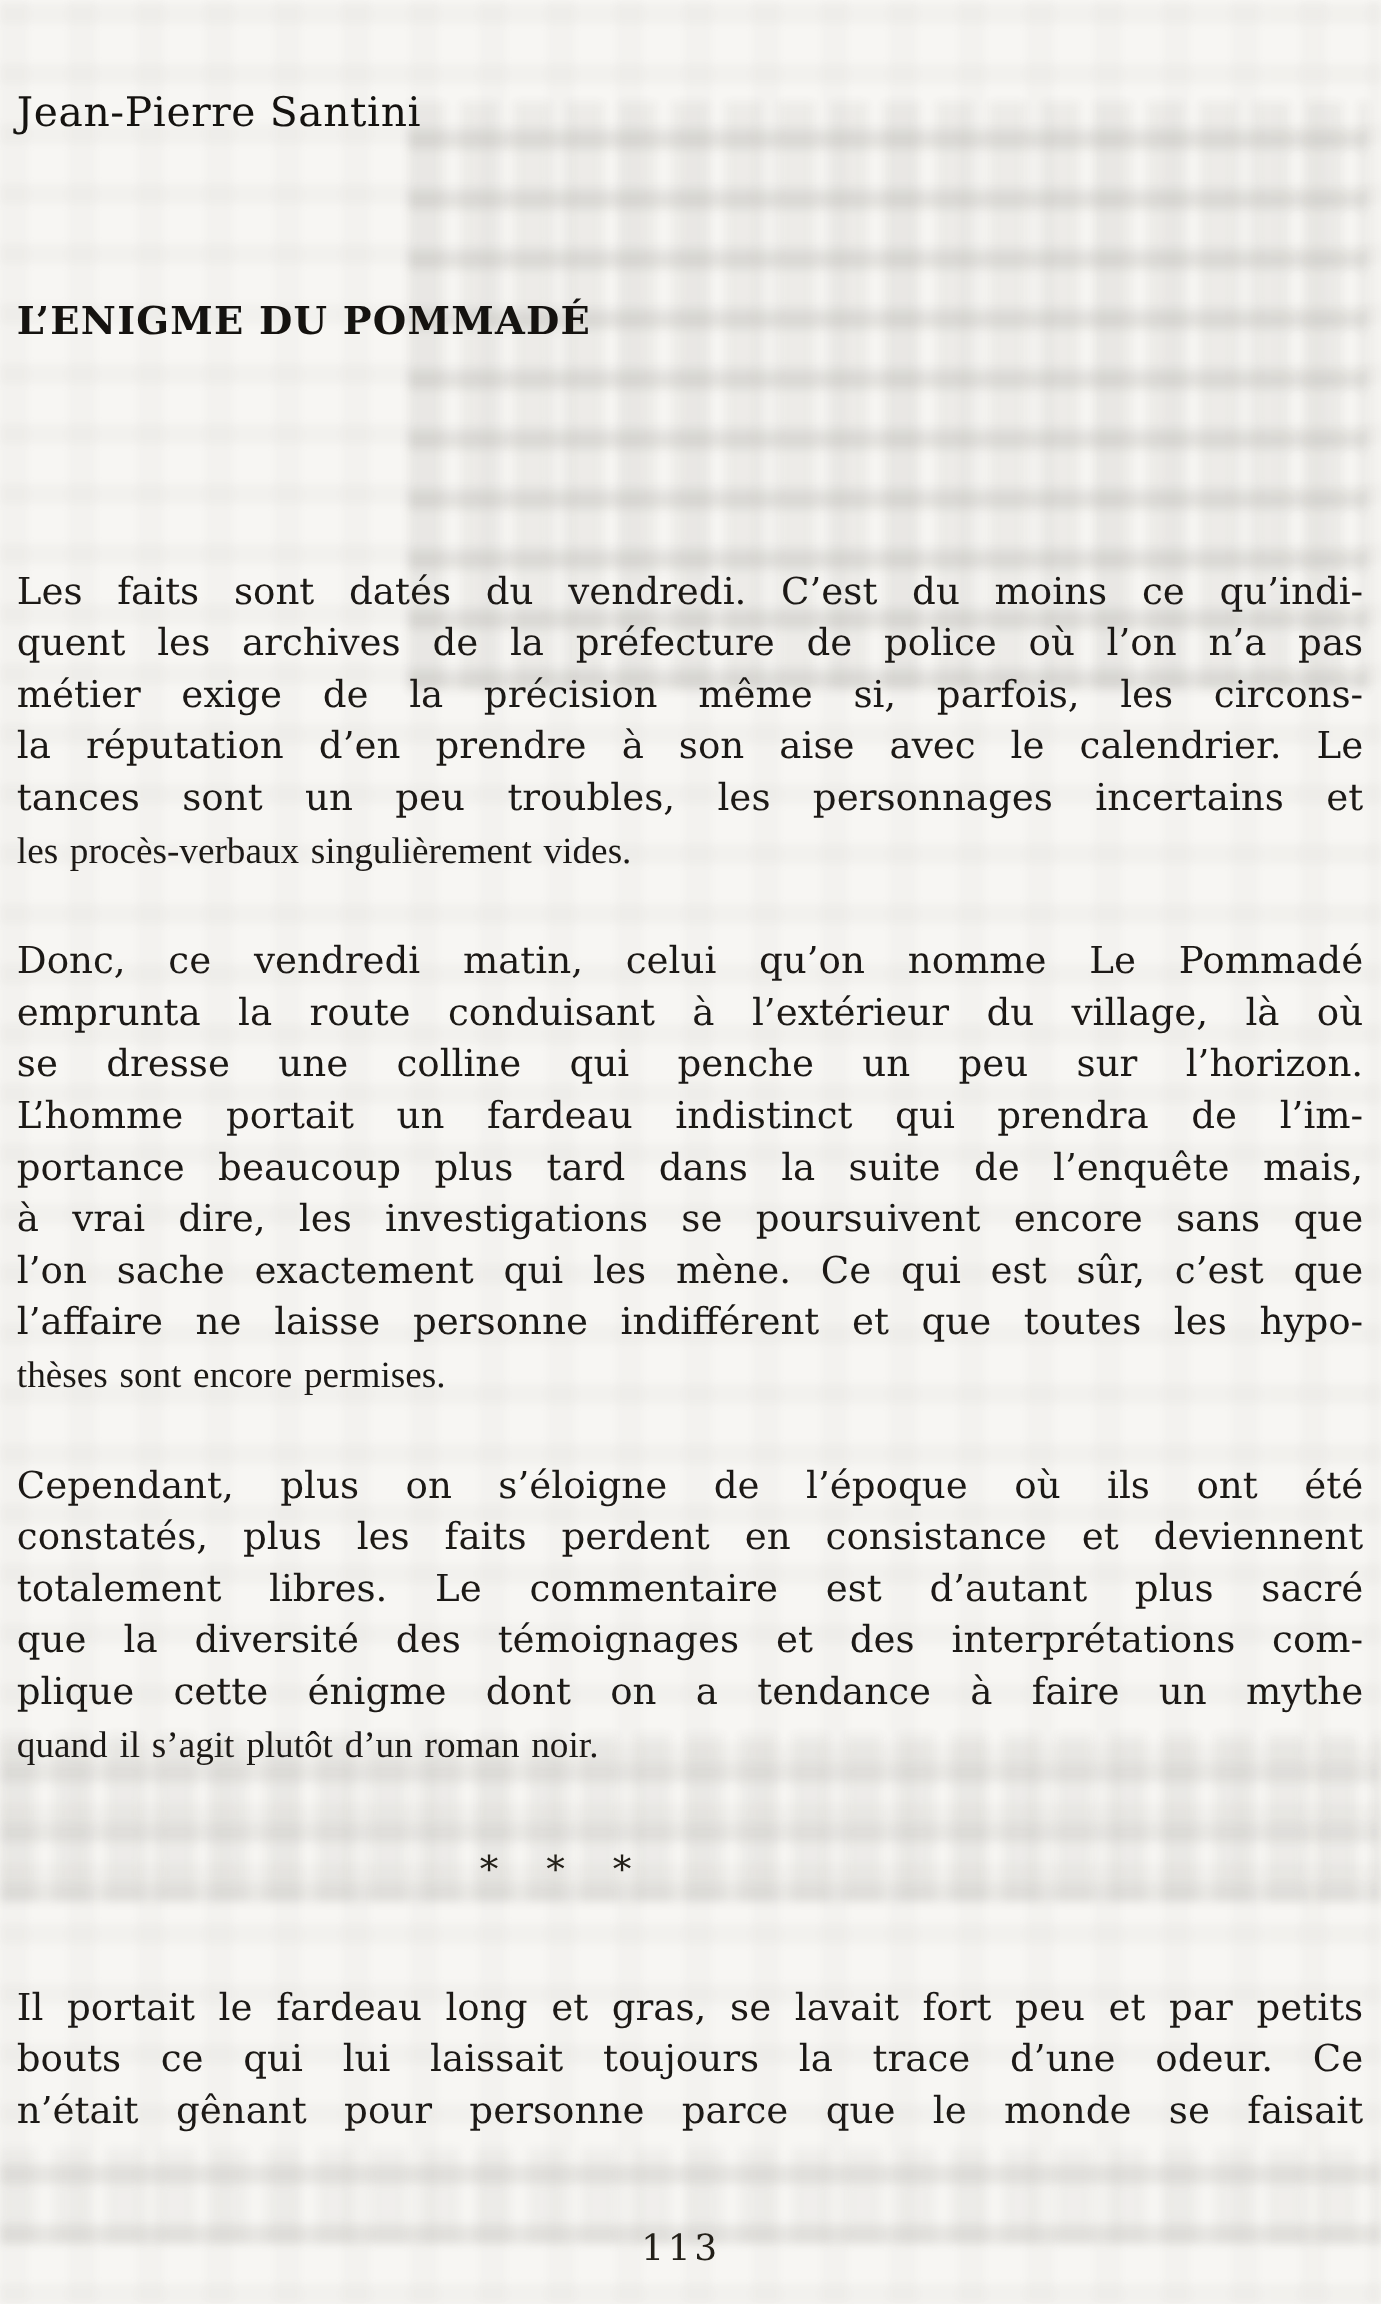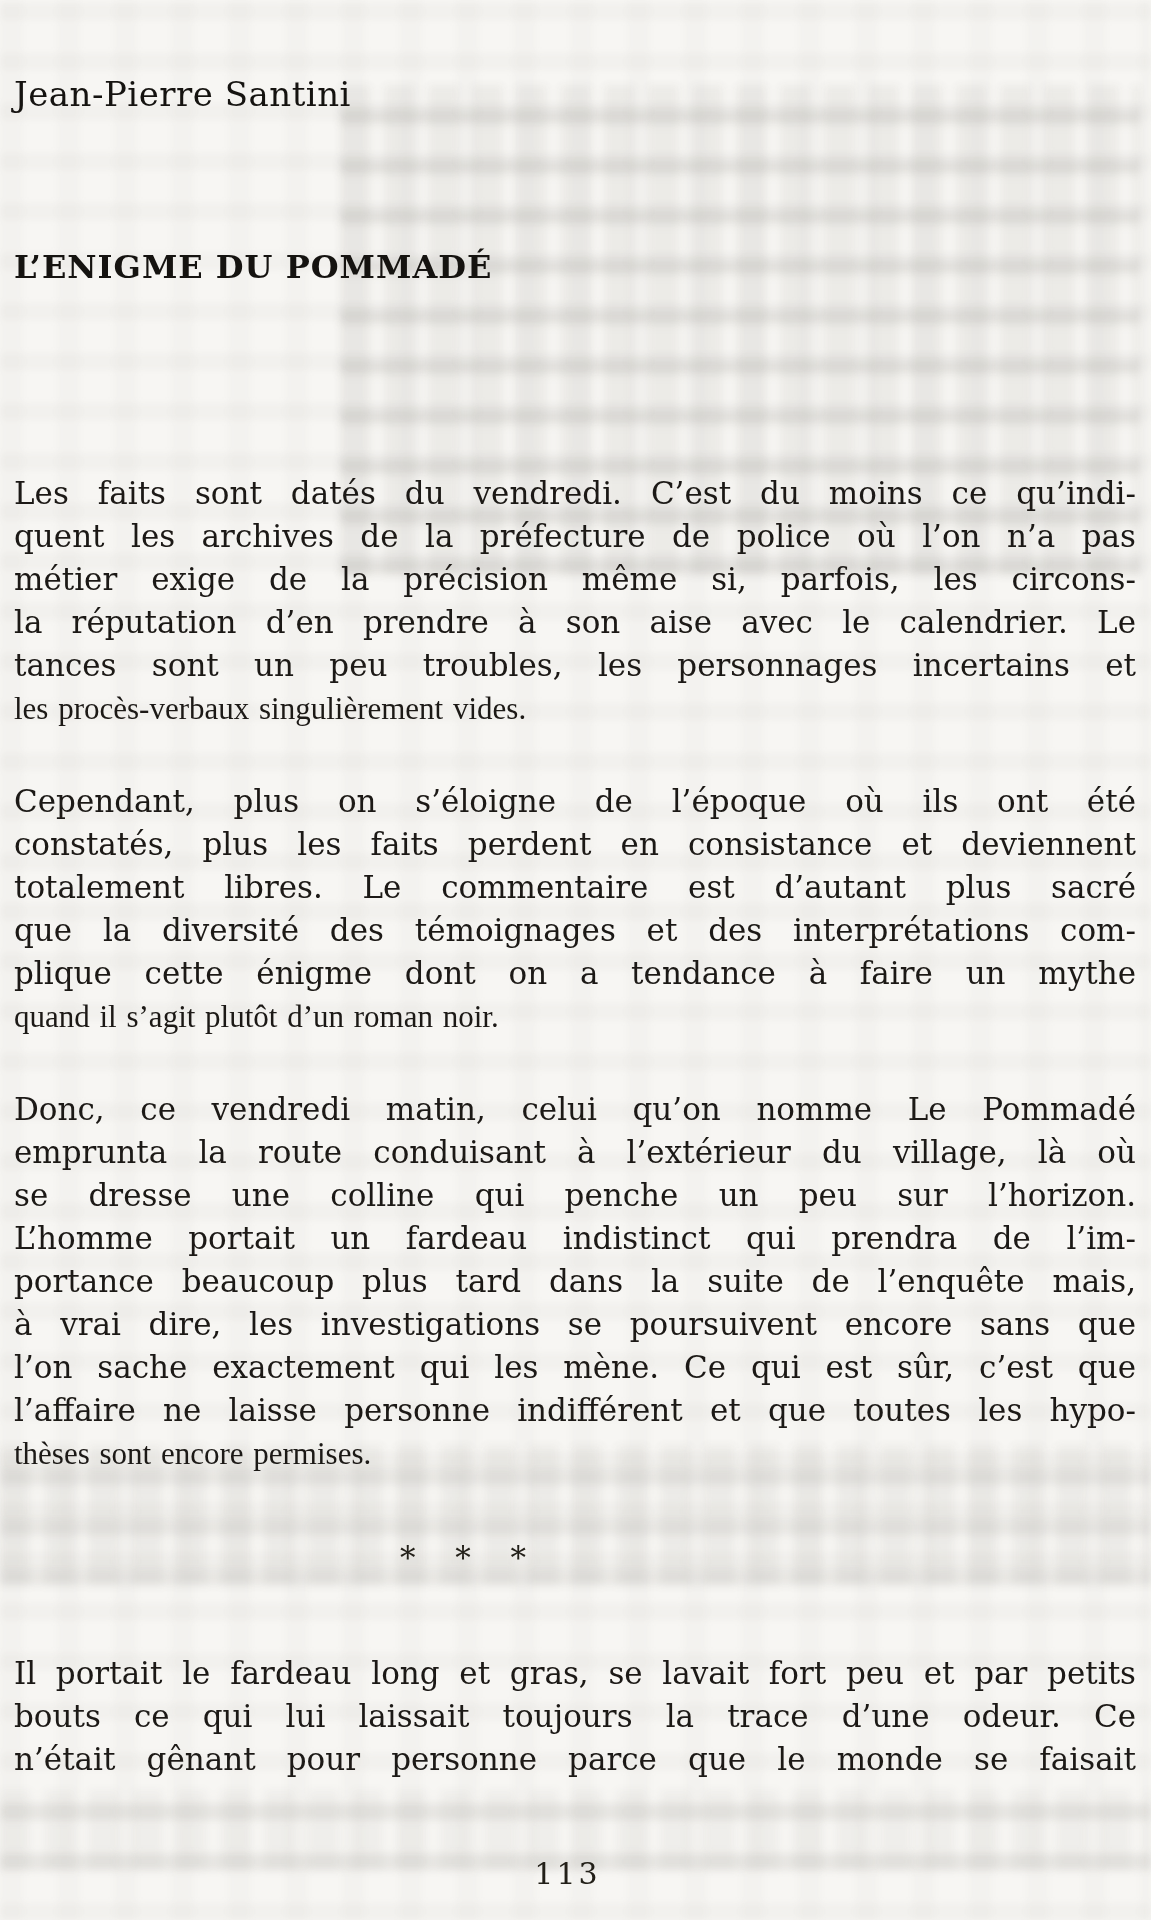--- a/index.html
+++ b/index.html
@@ -118,37 +118,37 @@
   <div class="text-column">
       <div class="paragraph">
         <div class="line">Les faits sont datés du vendredi. C’est du moins ce qu’indi-</div>
         <div class="line">quent les archives de la préfecture de police où l’on n’a pas</div>
         <div class="line">métier exige de la précision même si, parfois, les circons-</div>
         <div class="line">la réputation d’en prendre à son aise avec le calendrier. Le</div>
         <div class="line">tances sont un peu troubles, les personnages incertains et</div>
         <div class="line last">les procès-verbaux singulièrement vides.</div>
       </div>
       <div class="paragraph">
-        <div class="line">Cependant, plus on s’éloigne de l’époque où ils ont été</div>
-        <div class="line">constatés, plus les faits perdent en consistance et deviennent</div>
-        <div class="line">totalement libres. Le commentaire est d’autant plus sacré</div>
-        <div class="line">que la diversité des témoignages et des interprétations com-</div>
-        <div class="line">plique cette énigme dont on a tendance à faire un mythe</div>
-        <div class="line last">quand il s’agit plutôt d’un roman noir.</div>
-      </div>
-      <div class="paragraph">
         <div class="line">Donc, ce vendredi matin, celui qu’on nomme Le Pommadé</div>
         <div class="line">emprunta la route conduisant à l’extérieur du village, là où</div>
         <div class="line">se dresse une colline qui penche un peu sur l’horizon.</div>
         <div class="line">L’homme portait un fardeau indistinct qui prendra de l’im-</div>
         <div class="line">portance beaucoup plus tard dans la suite de l’enquête mais,</div>
         <div class="line">à vrai dire, les investigations se poursuivent encore sans que</div>
         <div class="line">l’on sache exactement qui les mène. Ce qui est sûr, c’est que</div>
         <div class="line">l’affaire ne laisse personne indifférent et que toutes les hypo-</div>
         <div class="line last">thèses sont encore permises.</div>
+      </div>
+      <div class="paragraph">
+        <div class="line">Cependant, plus on s’éloigne de l’époque où ils ont été</div>
+        <div class="line">constatés, plus les faits perdent en consistance et deviennent</div>
+        <div class="line">totalement libres. Le commentaire est d’autant plus sacré</div>
+        <div class="line">que la diversité des témoignages et des interprétations com-</div>
+        <div class="line">plique cette énigme dont on a tendance à faire un mythe</div>
+        <div class="line last">quand il s’agit plutôt d’un roman noir.</div>
       </div>
       <div class="separator">* * *</div>
       <div class="paragraph">
         <div class="line">Il portait le fardeau long et gras, se lavait fort peu et par petits</div>
         <div class="line">bouts ce qui lui laissait toujours la trace d’une odeur. Ce</div>
         <div class="line">n’était gênant pour personne parce que le monde se faisait</div>
       </div>
     </div>
 
   <div class="page-number">113</div>

